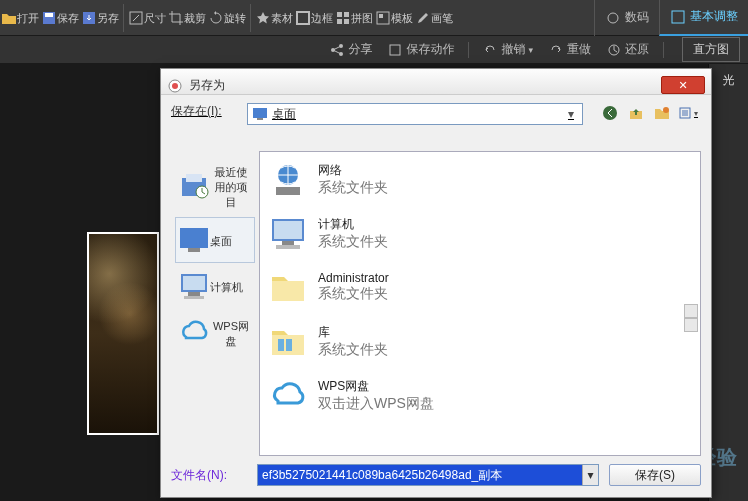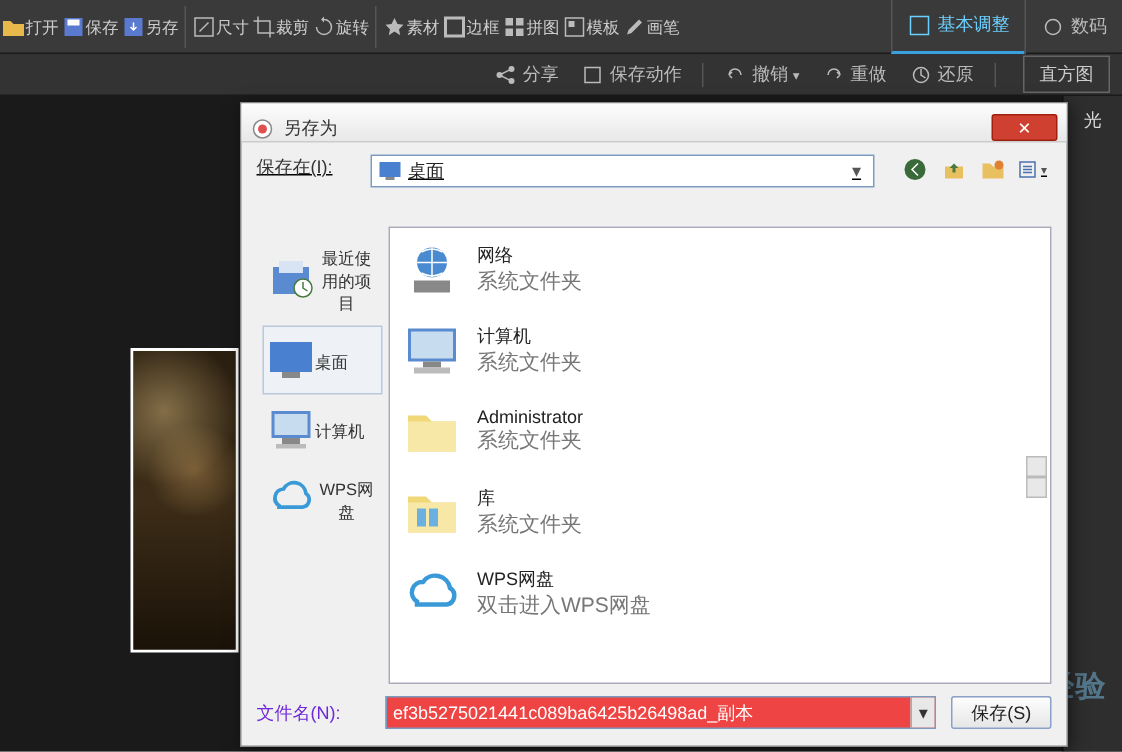--- a/index.html
+++ b/index.html
@@ -138,25 +138,25 @@
     display:flex; flex-direction:column;
   }
   .scroll-handle div { flex:1; border:1px solid #bbb; background:#e8e8e8; }
   .bottom-rows { margin-top:6px; }
   .b-row { display:flex; align-items:center; height:26px; margin-bottom:3px; }
   .b-row .b-lbl { width:86px; color:#6d28d9; font-size:12px; }
   .b-input {
     flex:1; height:22px; border:1px solid #7a9ac0; background:#fff;
     display:flex; align-items:center; position:relative;
   }
-  .b-input.sel-blue { background:#ef4444; color:#fff; }
+  .b-input.sel-blue { background:#1d4ed8; color:#fff; }
   .b-input .b-val { flex:1; padding:0 4px; font-size:12px; white-space:nowrap; overflow:hidden; }
   .b-input .b-drop { width:16px; text-align:center; color:#333; background:#e8e8e8; border-left:1px solid #aaa; cursor:pointer; height:100%; display:flex; align-items:center; justify-content:center; }
   .b-btn {
-    width:67px; height:22px; margin-left:10px;
+    width:92px; height:22px; margin-left:10px;
     background:linear-gradient(#fdfdfd,#e6e6e6); border:1px solid #8aa0c8;
     border-radius:2px; display:flex; align-items:center; justify-content:center;
     font-size:12px; color:#222; cursor:pointer;
   }
   
   .watermark {
     position:absolute; right:10px; bottom:30px; color:rgba(120,190,230,0.5);
     font-size:20px; font-weight:bold; letter-spacing:1px; pointer-events:none;
     z-index:0;
   }
@@ -258,35 +258,35 @@
   </div>
   <div class="tool-btn">
     <span class="icn">
         <svg width="16" height="16">
           <path d="M3 13l3-1 7-7-2-2-7 7z" fill="#bbb"></path>
         </svg>
       </span>
     <span class="lbl">画笔</span>
   </div>
   <div class="tool-right">
+    <div class="tool-tab" style="color:#bbb;">
+      <span class="tab-icn">
+          <svg width="16" height="16">
+            <circle cx="8" cy="8" r="5" fill="none" stroke="#bbb"></circle>
+          </svg>
+        </span>
+      <span>数码</span>
+    </div>
     <div class="tool-tab" style="border-bottom:2px solid #3aa0e0;">
       <span class="tab-icn">
           <svg width="16" height="16">
             <rect x="2" y="2" width="12" height="12" fill="none" stroke="#6bd0ff"></rect>
           </svg>
         </span>
       <span>基本调整</span>
-    </div>
-    <div class="tool-tab" style="color:#bbb;">
-      <span class="tab-icn">
-          <svg width="16" height="16">
-            <circle cx="8" cy="8" r="5" fill="none" stroke="#bbb"></circle>
-          </svg>
-        </span>
-      <span>数码</span>
     </div>
   </div>
 </div>
 
 <div class="sec-bar">
   <div class="sec-item">
     <span class="s-icn">
         <svg width="14" height="14">
           <path d="M3 7l8-4M3 7l8 4" stroke="#bbb" fill="none"></path>
           <circle cx="3" cy="7" r="2" fill="#bbb"></circle>

